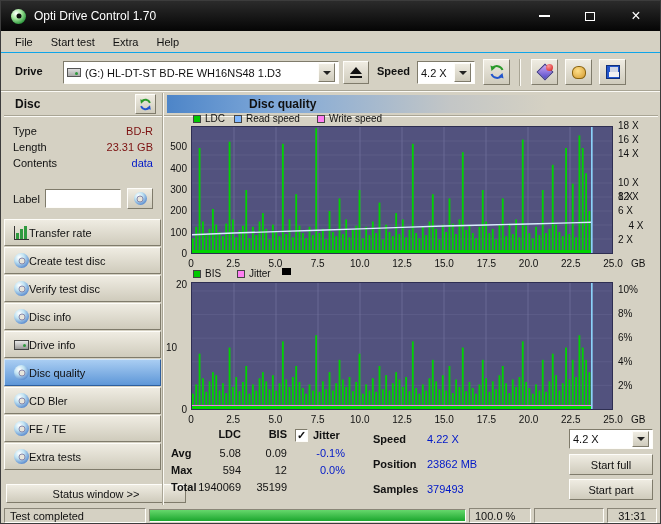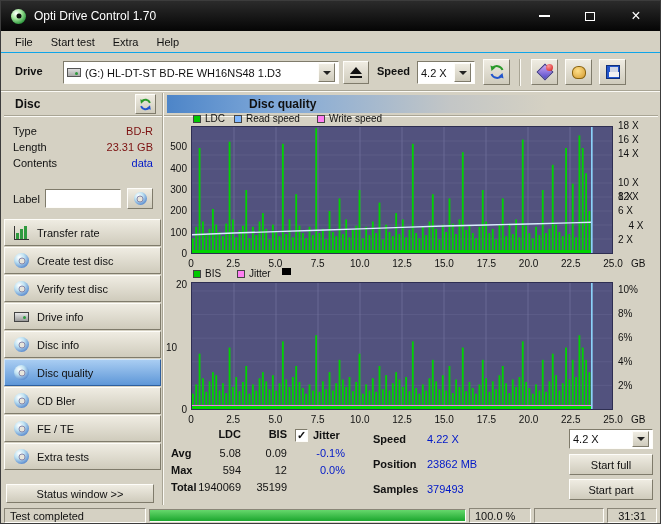--- a/index.html
+++ b/index.html
@@ -45,21 +45,21 @@
   .hand { width:14px; height:13px; border-radius:45% 45% 40% 40%; background:radial-gradient(circle at 40% 35%,#ffe08a,#d49a30); border:1px solid #8a6410; }
   .floppy { width:14px; height:14px; background:#2255cc; border:1px solid #10307a; position:relative; }
   .floppy::before { content:""; position:absolute; left:3px; top:1px; width:8px; height:5px; background:#cfd6e6; }
   .floppy::after { content:""; position:absolute; left:2px; bottom:1px; width:10px; height:5px; background:#f2f2f2; }
 
   .groove-h { position:absolute; height:2px; border-top:1px solid #a9a595; border-bottom:1px solid #fbfaf5; }
   .groove-v { position:absolute; width:2px; border-left:1px solid #a9a595; border-right:1px solid #fbfaf5; }
 
   .field-row { height:16px; display:flex; justify-content:space-between; align-items:center; padding:0 8px 0 9px; }
 
-  .nav-btn { height:27px; margin-bottom:1px; display:flex; align-items:center; padding-left:9px; gap:8px;
+  .nav-btn { height:27px; margin-bottom:1px; display:flex; align-items:center; padding-left:9px; 
     background:linear-gradient(#efece2,#cfcbbc); border:1px solid; border-color:#fefdf9 #7f7b6b #7f7b6b #fefdf9; }
   .nav-btn.sel { background:linear-gradient(#a9cdf2,#5e97d8); border-color:#d2e5f8 #2d5e9e #2d5e9e #d2e5f8; }
   .cd { width:15px; height:15px; border-radius:50%; background:radial-gradient(circle at 35% 30%,#ffffff,#bfe2f2 35%,#5f8fd0 75%,#3c6aa8); position:relative; flex:0 0 auto; }
   .cd::after { content:""; position:absolute; left:50%; top:50%; width:5px; height:5px; transform:translate(-50%,-50%); border-radius:50%; background:#e8e6dc; border:1px solid #88a; }
   .mini-bars { width:15px; height:14px; display:flex; align-items:flex-end; gap:1px; border-left:1px solid #333; border-bottom:1px solid #333; padding-left:1px; flex:0 0 auto; }
   .mini-bars i { display:block; width:3px; background:#2f9a3f; }
   .drivebox { width:15px; height:10px; border:1px solid #444; background:linear-gradient(#e8e8e8,#9a9a9a); position:relative; flex:0 0 auto; }
   .drivebox::after { content:""; position:absolute; right:2px; bottom:2px; width:3px; height:3px; border-radius:50%; background:#2f9a3f; }
 
   .hdr-strip { position:absolute; left:166px; top:94px; width:488px; height:18px;
@@ -191,45 +191,45 @@
       </div>
       <div class="nav-btn">
         <span class="cd"></span>
         <span>Create test disc</span>
       </div>
       <div class="nav-btn">
         <span class="cd"></span>
         <span>Verify test disc</span>
       </div>
       <div class="nav-btn">
+        <span class="cd"></span>
+        <span>Disc info</span>
+      </div>
+      <div class="nav-btn">
         <span class="drivebox"></span>
         <span>Drive info</span>
-      </div>
-      <div class="nav-btn">
-        <span class="cd"></span>
-        <span>Disc info</span>
       </div>
       <div class="nav-btn sel">
         <span class="cd"></span>
         <span>Disc quality</span>
       </div>
       <div class="nav-btn">
         <span class="cd"></span>
         <span>CD Bler</span>
       </div>
       <div class="nav-btn">
         <span class="cd"></span>
         <span>FE / TE</span>
       </div>
       <div class="nav-btn">
         <span class="cd"></span>
         <span>Extra tests</span>
       </div>
     </div>
-  <div class="pushbtn" style="left:5px; top:483px; width:148px; height:19px;">
+  <div class="pushbtn" style="left:5px; top:483px; width:180px; height:19px;">
     <span>Status window &gt;&gt;</span>
   </div>
   <div class="groove-v" style="left:161px; top:92px; height:412px;"></div>
 
   <div class="hdr-strip">
     <span class="t">Disc quality</span>
   </div>
 
   <div class="cell" style="left:3px; top:507px; width:142px;">
     <span>Test completed</span>

